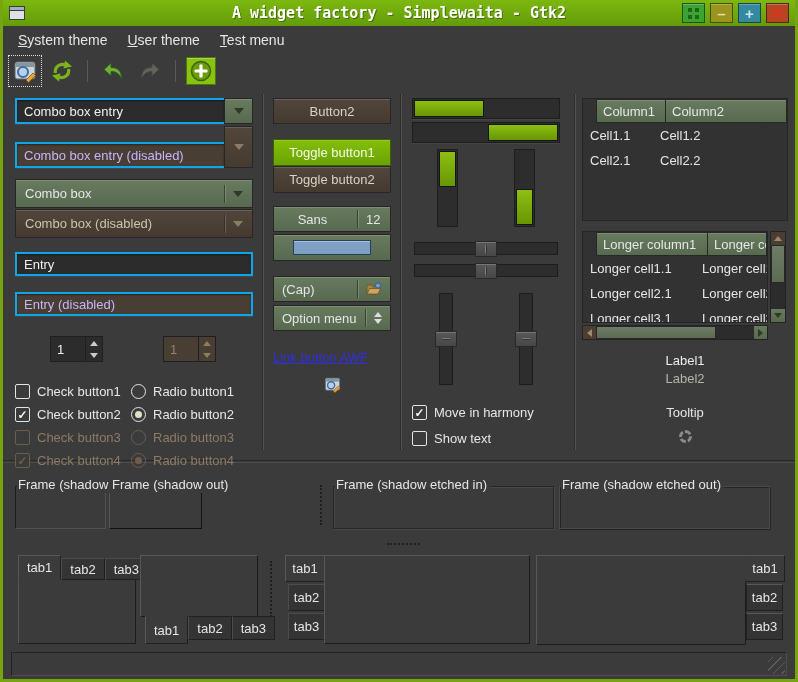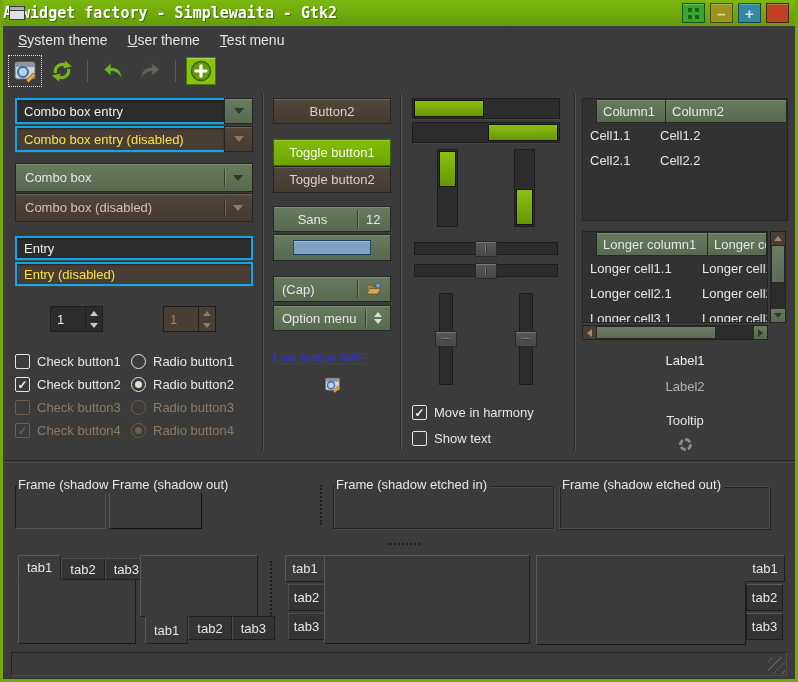--- a/index.html
+++ b/index.html
@@ -4,21 +4,21 @@
 <style>
   * { box-sizing: border-box; }
   html,body { margin:0; padding:0; background:#1d1d1d; }
   .window{
     width:798px;height:682px;position:relative;overflow:hidden;
     font-family:"Liberation Sans",sans-serif;font-size:13px;color:#e6e6e6;
     background:#3b3b3b;border:3px solid #76a50f;border-top:none;
   }
   
   .titlebar{height:26px;background:linear-gradient(#7cb80f,#639c09);display:flex;align-items:center;padding:0 6px;position:relative;}
-  .titlebar .title{position:absolute;left:0;right:0;text-align:left;font-family:"DejaVu Sans Mono",monospace;font-weight:bold;font-size:15px;color:#ffffff;text-shadow:1px 1px 0 #446d04;}
+  .titlebar .title{position:absolute;left:0;right:0;text-align:center;font-family:"DejaVu Sans Mono",monospace;font-weight:bold;font-size:15px;color:#ffffff;text-shadow:1px 1px 0 #446d04;}
   .win-btns{margin-left:auto;display:flex;gap:5px;z-index:2;}
   .win-btn{width:23px;height:20px;border:1px solid rgba(0,0,0,.5);box-shadow:inset 0 1px rgba(255,255,255,.25);display:flex;align-items:center;justify-content:center;font-weight:bold;font-size:15px;line-height:1;cursor:default;}
   .wb-dots{background:#3ba433;position:relative;}
   .wb-dots .dots{width:4px;height:4px;background:#1c671c;box-shadow:7px 0 0 #1c671c,0 7px 0 #1c671c,7px 7px 0 #1c671c;margin:-7px 0 0 -7px;}
   .wb-min{background:#9a951e;color:#e7dda6;}
   .wb-max{background:#35899f;color:#c4e6f0;}
   .wb-close{background:#b54524;color:#e2301c;}
   
   .menubar{height:27px;display:flex;align-items:center;padding:0 5px;font-size:14px;}
   .menu-item{padding:3px 10px;}
@@ -33,21 +33,21 @@
   
   .main{position:relative;height:372px;}
   .vsep{position:absolute;top:6px;bottom:10px;width:0;border-left:1px solid #2b2b2b;border-right:1px solid #545454;}
   .col{position:absolute;top:10px;}
   .col1{left:12px;width:238px;}
   .col2{left:270px;width:118px;}
   .col3{left:409px;width:148px;}
   .col4{left:579px;width:206px;}
   
   .entry{height:26px;background:#2c2c2c;border:2px solid #0ea5e9;box-shadow:inset 0 1px 2px rgba(0,0,0,.45),0 1px 0 rgba(255,255,255,.05);display:flex;align-items:center;padding:0 7px;color:#efefef;white-space:nowrap;overflow:hidden;}
-  .entry.dis{background:#483e33;color:#fde047;}
+  .entry.dis{background:#483e33;color:#c4b5fd;margin-top:16px;}
   .combo-row{display:flex;margin-bottom:2px;}
   .combo-row .entry{flex:1;border-right:none;}
   .combo-arrow-btn{width:29px;background:linear-gradient(#687b5f,#57694f);border:1px solid #262626;display:flex;align-items:center;justify-content:center;box-shadow:inset 0 1px rgba(255,255,255,.14);}
   .combo-arrow-btn.dis{background:linear-gradient(#52463b,#463b30);}
   .arr-down{width:0;height:0;border-left:5px solid transparent;border-right:5px solid transparent;border-top:6px solid #2c3a26;}
   .combo-arrow-btn.dis .arr-down{border-top-color:#8d7b64;}
   .combobox{height:29px;background:linear-gradient(#687b5f,#57694f);border:1px solid #262626;box-shadow:inset 0 1px rgba(255,255,255,.14);display:flex;align-items:center;padding:0 9px;white-space:nowrap;}
   .combobox.dis{background:linear-gradient(#51463b,#453a2f);color:#cfc2ae;}
   .combobox .spacer{flex:1;}
   .cb-divider{width:1px;height:18px;background:#38422f;box-shadow:1px 0 0 rgba(255,255,255,.18);margin:0 8px 0 6px;}
@@ -134,21 +134,21 @@
   .arr-u{width:0;height:0;border-left:4px solid transparent;border-right:4px solid transparent;border-bottom:5px solid #9b8a74;}
   .arr-d{width:0;height:0;border-left:4px solid transparent;border-right:4px solid transparent;border-top:5px solid #2c3a26;}
   .arr-l{width:0;height:0;border-top:4px solid transparent;border-bottom:4px solid transparent;border-right:5px solid #9b8a74;}
   .arr-r{width:0;height:0;border-top:4px solid transparent;border-bottom:4px solid transparent;border-left:5px solid #2c3a26;}
   .vthumb{height:38px;background:linear-gradient(#6e7c66,#5d6b55);border:1px solid #272727;}
   .strough{flex:1;}
   .hscroll{width:186px;height:15px;margin-top:2px;background:#2c2c2c;border:1px solid #232323;display:flex;align-items:stretch;}
   .hthumb{width:120px;background:linear-gradient(#6e7c66,#5d6b55);border:1px solid #272727;}
   .labels{margin-top:13px;text-align:center;}
   .lbl1{color:#ececec;}
-  .lbl2{color:#b4b4ac;margin-top:11px;}
+  .lbl2{color:#b4b4ac;margin-top:3px;}
   .tooltip-lbl{margin-top:19px;}
   .spinner{width:13px;height:13px;border:3px dashed #9b9b9b;border-radius:50%;margin:10px auto 0;opacity:.85;}
   
   .hr{height:3px;border-top:1px solid #292929;border-bottom:1px solid #4b4b4b;}
   
   .frames{position:relative;height:84px;}
   .frame{position:absolute;top:14px;height:52px;}
   .fbox{position:absolute;left:0;right:0;top:9px;bottom:0;}
   .fb-in{border:1px solid;border-color:#1d1d1d #525252 #525252 #1d1d1d;}
   .fb-out{border:1px solid;border-color:#585858 #121212 #121212 #585858;}

